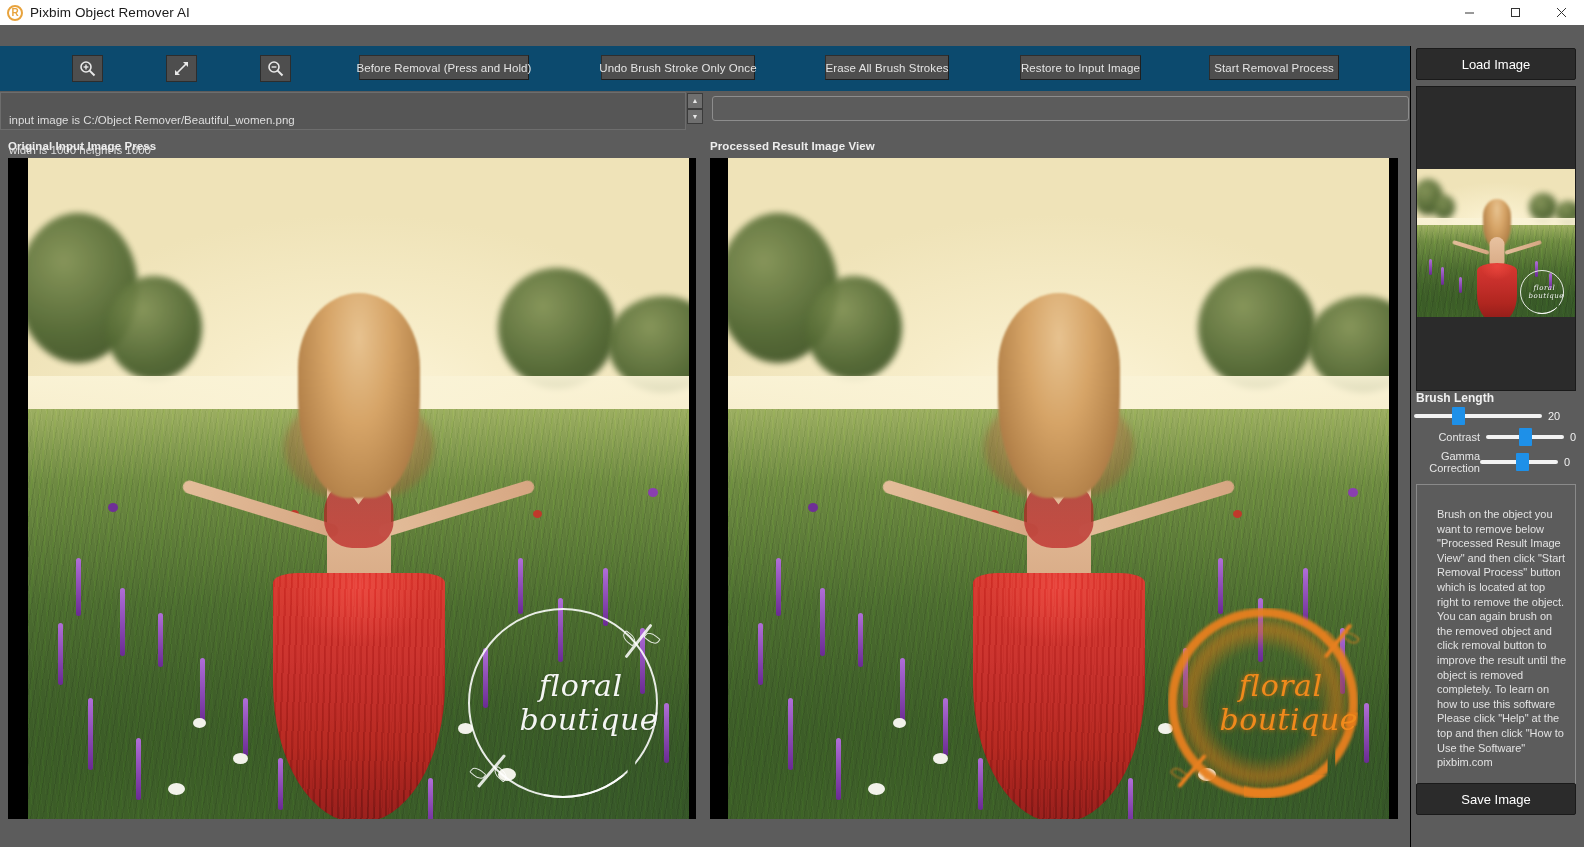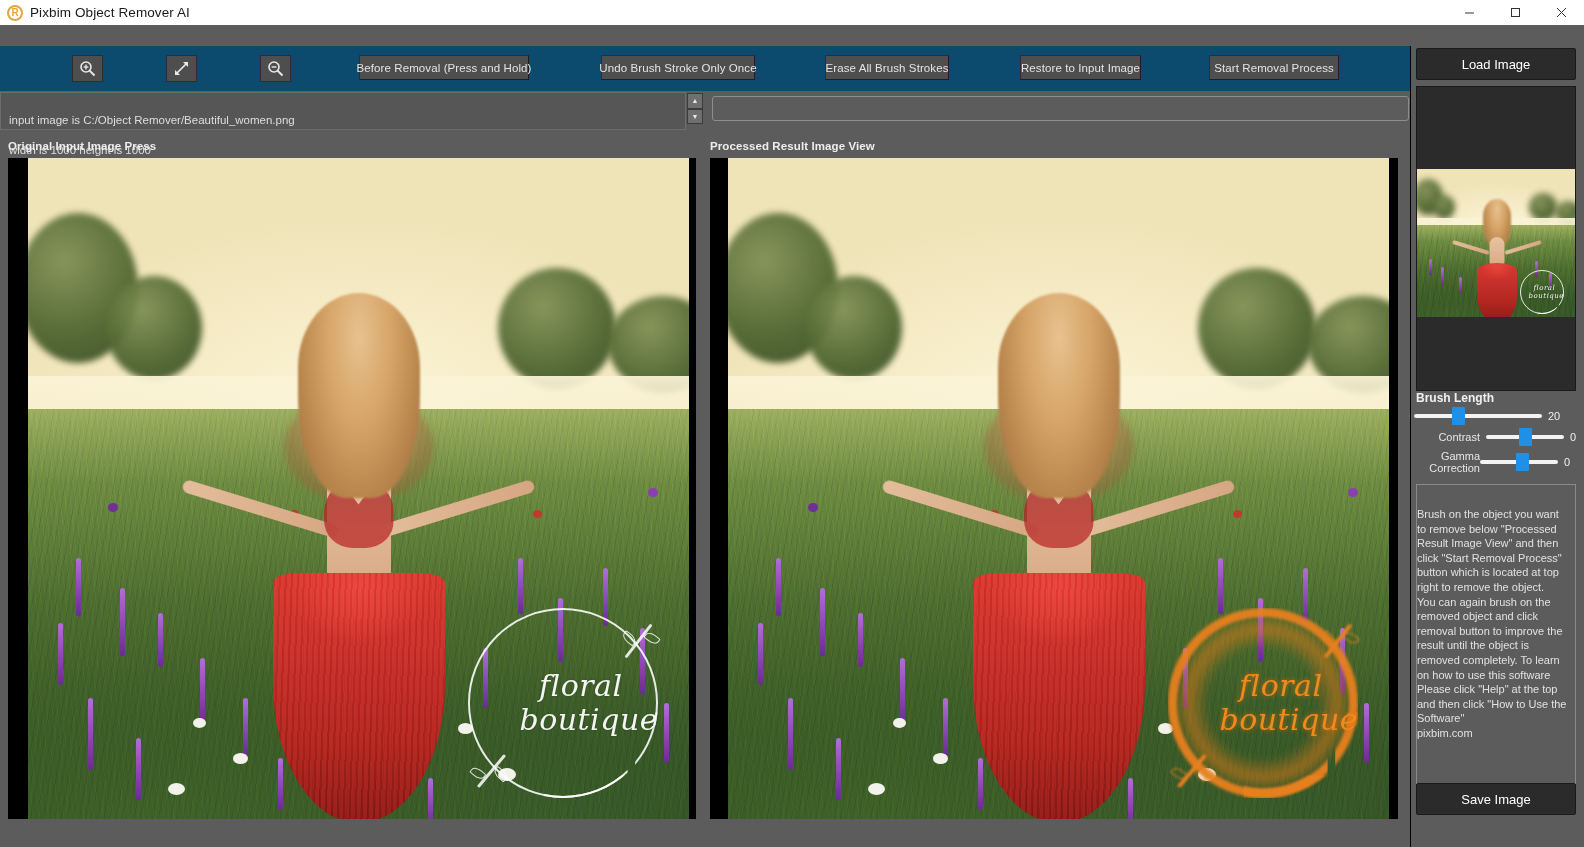--- a/index.html
+++ b/index.html
@@ -272,21 +272,21 @@
   }
   .knob {
     position: absolute; top: -7px; width: 13px; height: 18px;
     background: #1e90e8; border-radius: 1px;
   }
   .slider-val { font-size: 11px; color: #f0f0f0; }
   .help-box {
     position: absolute; left: 6px; top: 438px; width: 160px; height: 300px;
     background: #5c5c5c; border: 1px solid #8a8a8a;
     color: #e2e2e2; font-size: 11px; line-height: 14.6px;
-    padding: 22px 6px 6px 0; overflow: hidden; white-space: pre-line;
+    padding: 22px 6px 6px 20px; overflow: hidden; white-space: pre-line;
   }
   .divider {
     position: absolute; left: 0; top: 0; width: 1px; height: 801px; background: #000;
   }
 </style>
 </head>
 <body>
 
 <div class="app">
 

